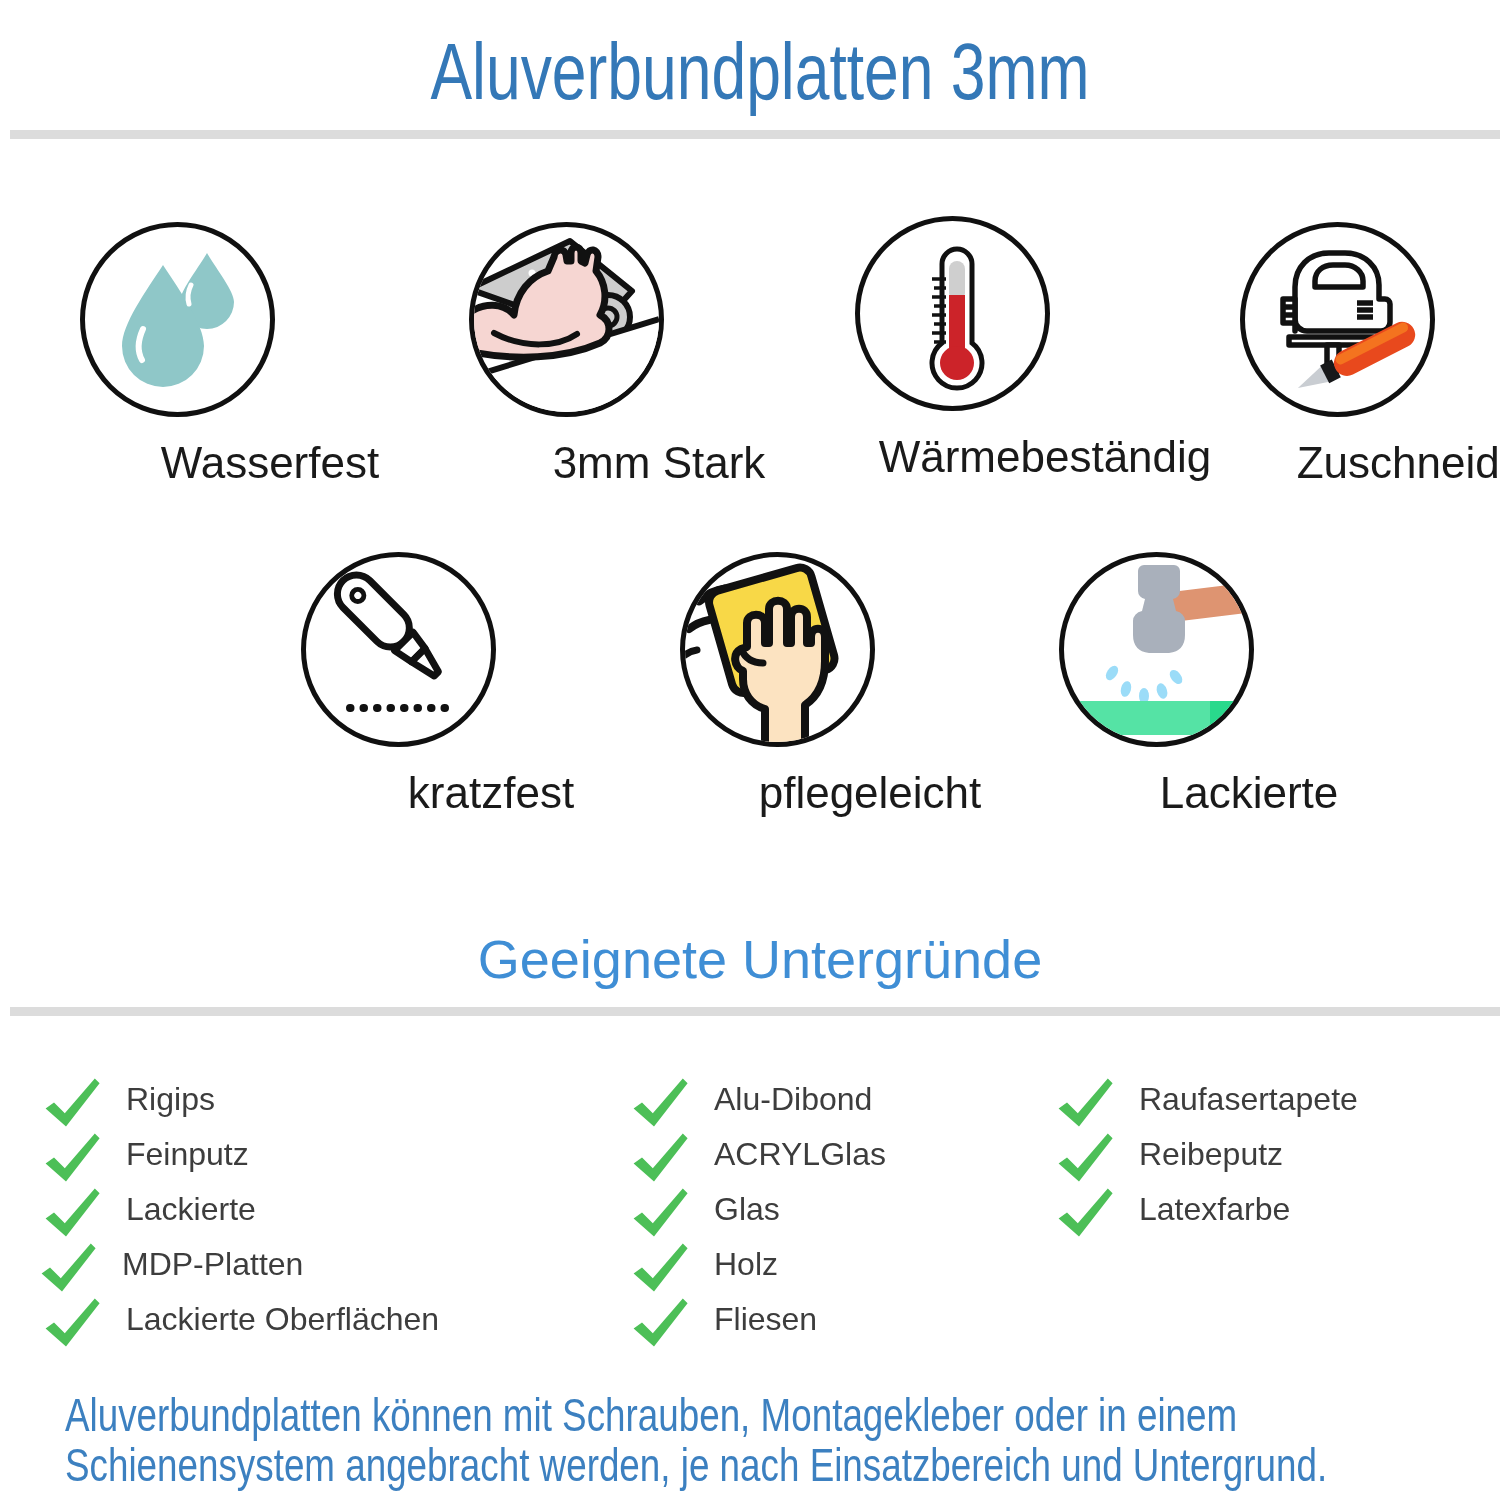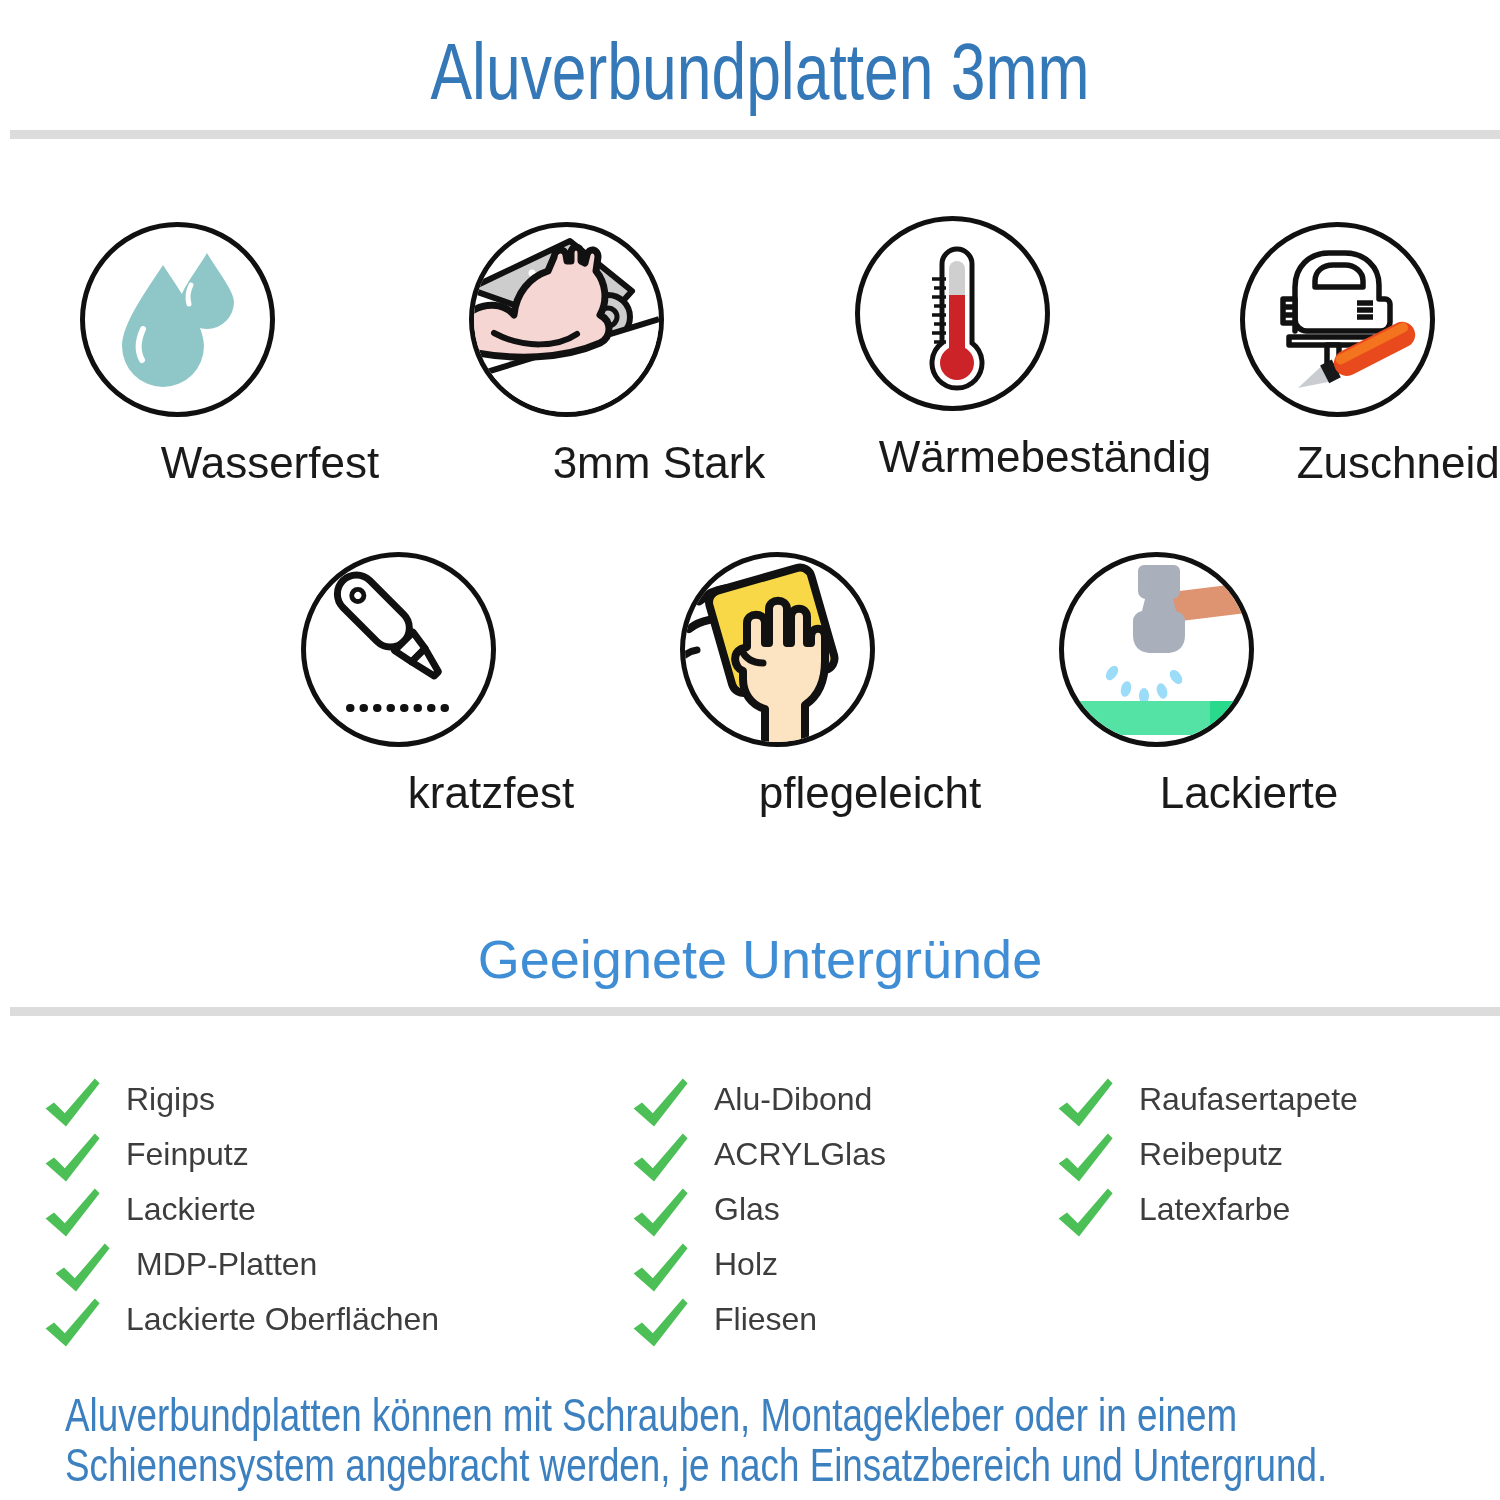--- a/index.html
+++ b/index.html
@@ -173,21 +173,21 @@
         <path d="M6 54 L20 44 L38 62 L88 4 L96 12 L40 84 Z" fill="#4cbf57"></path>
       </svg>
     <div class="check-text">Feinputz</div>
   </div>
   <div class="check-item" style="left:32px;top:1182px">
     <svg viewBox="0 0 100 88">
         <path d="M6 54 L20 44 L38 62 L88 4 L96 12 L40 84 Z" fill="#4cbf57"></path>
       </svg>
     <div class="check-text">Lackierte</div>
   </div>
-  <div class="check-item" style="left:42px;top:1237px">
+  <div class="check-item" style="left:28px;top:1237px">
     <svg viewBox="0 0 100 88">
         <path d="M6 54 L20 44 L38 62 L88 4 L96 12 L40 84 Z" fill="#4cbf57"></path>
       </svg>
     <div class="check-text">MDP-Platten</div>
   </div>
   <div class="check-item" style="left:32px;top:1292px">
     <svg viewBox="0 0 100 88">
         <path d="M6 54 L20 44 L38 62 L88 4 L96 12 L40 84 Z" fill="#4cbf57"></path>
       </svg>
     <div class="check-text">Lackierte Oberflächen</div>

